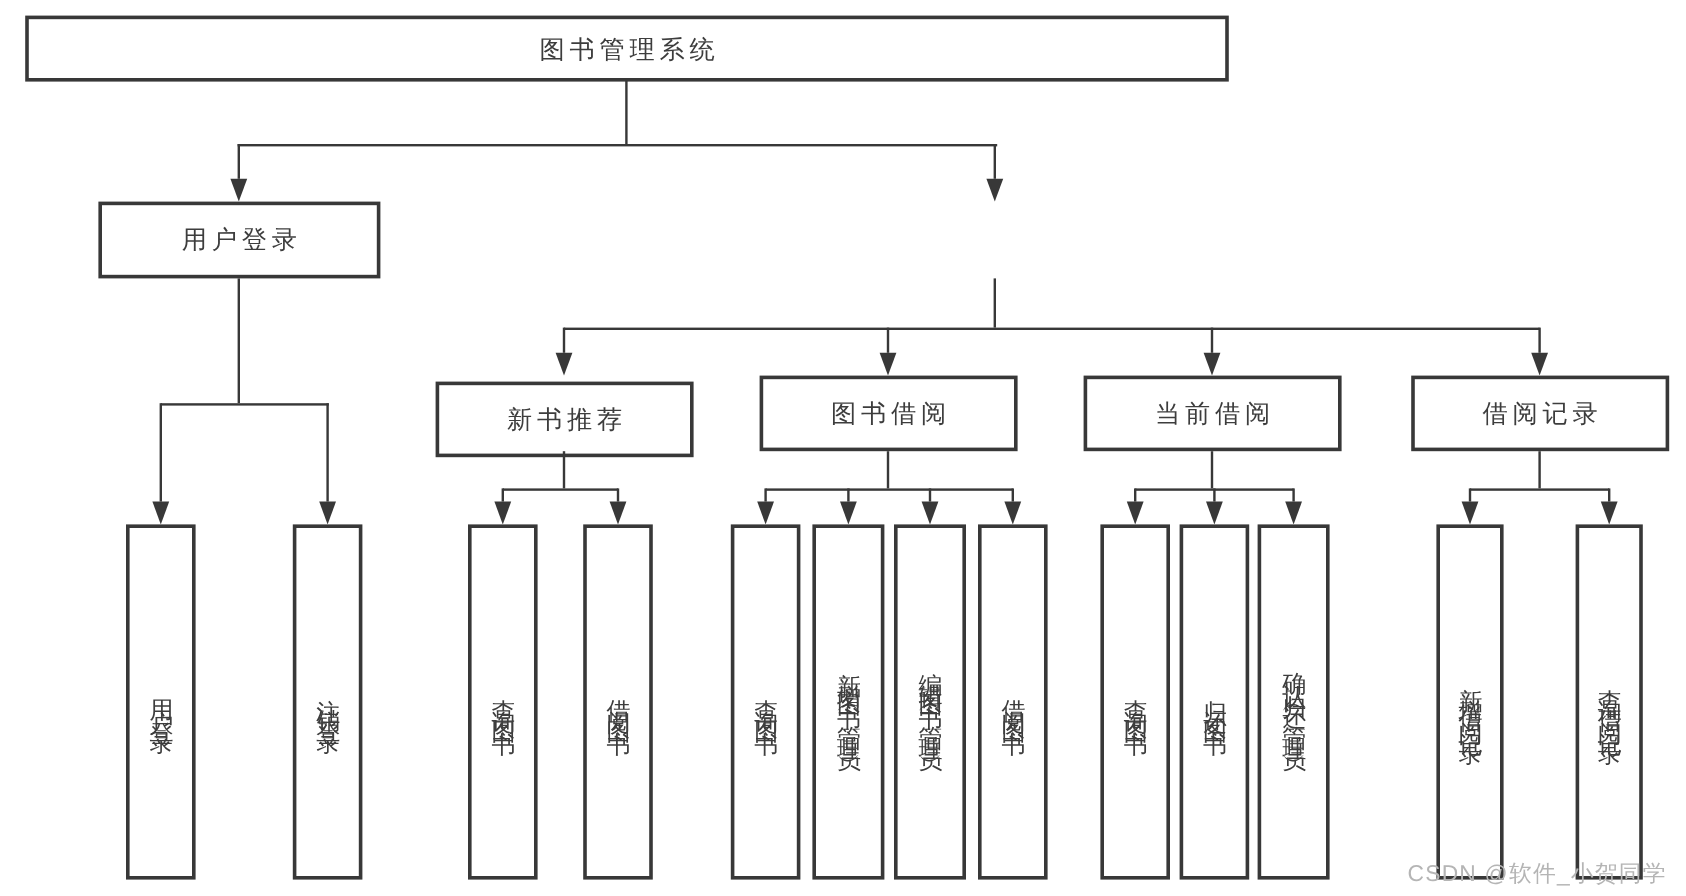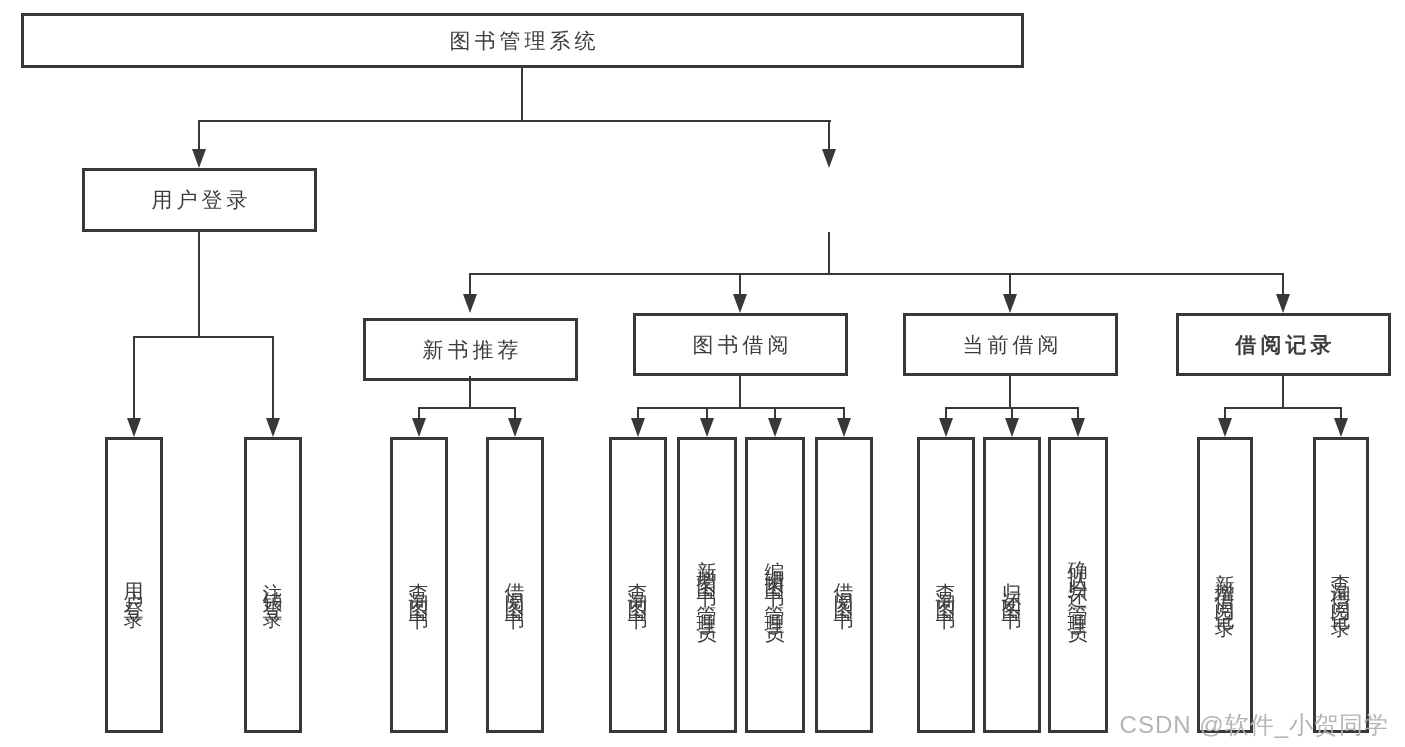--- a/index.html
+++ b/index.html
@@ -38,21 +38,21 @@
     position: absolute;
     width: 0; height: 0;
     border-left: 7px solid transparent;
     border-right: 7px solid transparent;
     border-top: 19px solid #383838;
   }
   .watermark {
     position: absolute;
     right: 16px;
     bottom: 6px;
-    font-size: 24px;
+    font-size: 19px;
     letter-spacing: 1px;
     color: #b5b5b5;
     z-index: 5;
     white-space: nowrap;
   }
 </style>
 </head>
 <body>
 
 <div class="canvas">
@@ -92,21 +92,21 @@
 
   <div class="node h-node" style="left:363px; top:318px; width:215px; height:63px;">
     <span class="lbl">新书推荐</span>
   </div>
   <div class="node h-node" style="left:633px; top:313px; width:215px; height:63px;">
     <span class="lbl">图书借阅</span>
   </div>
   <div class="node h-node" style="left:903px; top:313px; width:215px; height:63px;">
     <span class="lbl">当前借阅</span>
   </div>
-  <div class="node h-node" style="left:1176px; top:313px; width:215px; height:63px;font-weight:bold;">
+  <div class="node h-node" style="left:1176px; top:313px; width:215px; height:63px;">
     <span class="lbl">借阅记录</span>
   </div>
 
   <div class="vline" style="left:469px; top:376px; height:31px;"></div>
   <div class="hline" style="left:419px; top:407px; width:96px;"></div>
   <div class="vline" style="left:739px; top:376px; height:31px;"></div>
   <div class="hline" style="left:638px; top:407px; width:206px;"></div>
   <div class="vline" style="left:1009px; top:376px; height:31px;"></div>
   <div class="hline" style="left:946px; top:407px; width:132px;"></div>
   <div class="vline" style="left:1282px; top:376px; height:31px;"></div>

